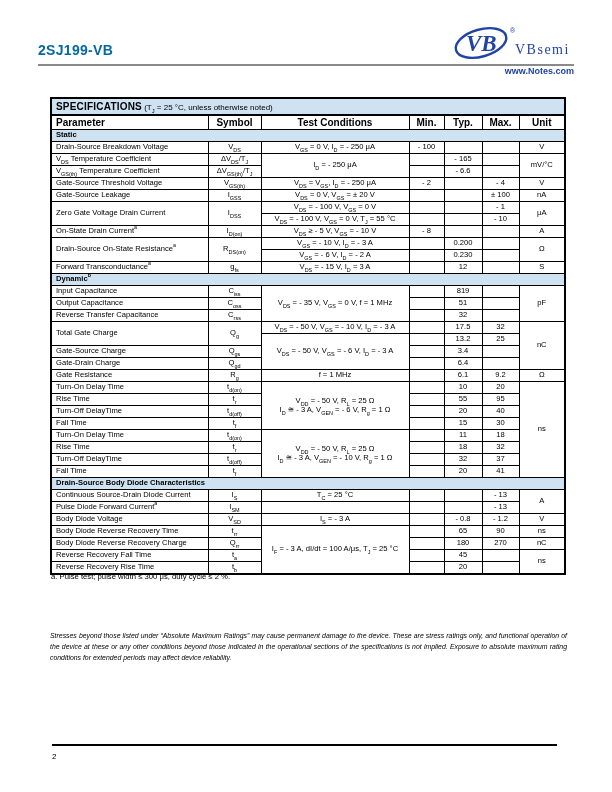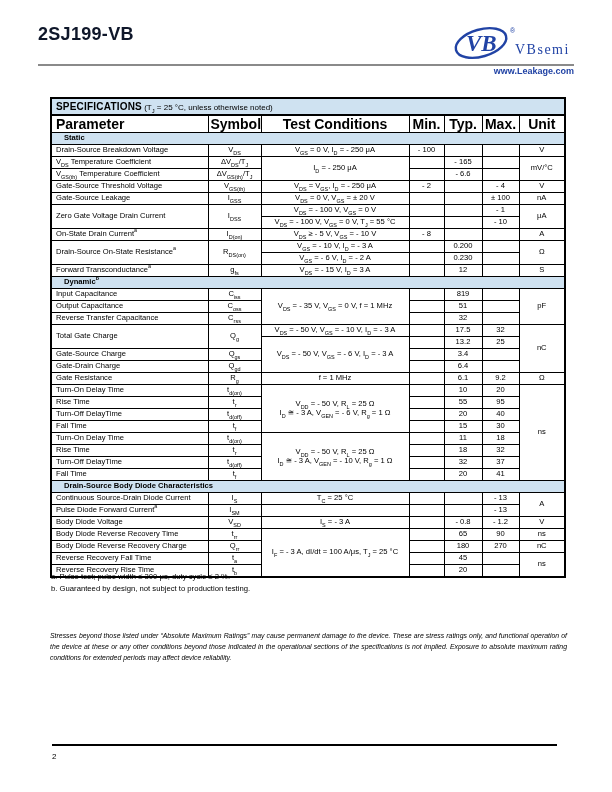--- a/index.html
+++ b/index.html
@@ -1,38 +1,38 @@
 <!DOCTYPE html>
 <html><head>
 <meta charset="utf-8">
 <style>
   html,body{margin:0;padding:0;background:#e8e8e8;}
   .page{position:relative;width:612px;height:792px;margin:0 auto;background:#ffffff;
         font-family:"Liberation Sans",sans-serif;color:#000;overflow:hidden;}
 
   
-  .part{position:absolute;left:38px;top:24px;font-size:18px;font-weight:bold;
-        color:#0f172a;letter-spacing:.3px;}
+  .part{position:absolute;left:38px;top:42px;font-size:14px;font-weight:bold;
+        color:#0369a1;letter-spacing:.3px;}
   .hdr-rule{position:absolute;left:38px;top:64px;width:536px;height:2px;background:#8a8a8a;}
   .logo{position:absolute;right:36px;top:24px;width:125px;height:40px;}
   .site{position:absolute;right:38px;top:66px;font-size:9px;font-weight:bold;
         color:#2143a5;text-decoration:none;cursor:pointer;}
 
   
   table.spec{position:absolute;left:50px;top:97px;width:514px;border-collapse:collapse;
         table-layout:fixed;font-size:7.6px;border:2px solid #000;}
   .spec td,.spec th{border:1px solid #000;padding:0 2px;height:11px;text-align:center;
         vertical-align:middle;line-height:1.15;overflow:hidden;}
   .spec tr.title-row td{background:#cfe2f1;text-align:left;height:15px;font-size:8px;
         padding-left:4px;border-bottom-width:2px;}
   .spec .tb{font-weight:bold;font-size:10px;letter-spacing:.2px;}
-  .spec tr.head-row th{font-weight:bold;height:13px;font-size:14px;}
+  .spec tr.head-row th{font-weight:bold;height:13px;font-size:10px;}
   .spec th.c-param,.spec td.c-param{text-align:left;padding-left:4px;}
   .spec tr.section td{background:#cfe2f1;text-align:left;font-weight:bold;height:11px;
-        padding-left:12px;border-top-width:1.6px;border-bottom-width:1.6px;}
+        padding-left:4px;border-top-width:1.6px;border-bottom-width:1.6px;}
   .spec tr.thick td{border-top-width:1.6px;}
   sub{font-size:.72em;line-height:0;}
   sup{font-size:.7em;line-height:0;}
 
   
   .notes{position:absolute;left:51px;top:571px;font-size:7.7px;line-height:1.5;}
   .disclaimer{position:absolute;left:50px;top:630px;width:517px;font-size:6.9px;
         font-style:italic;line-height:1.6;text-align:justify;}
 
   
@@ -45,21 +45,21 @@
 <div class="page">
 
   <div class="part">2SJ199-VB</div>
   <div class="hdr-rule"></div>
   <svg class="logo" viewBox="0 0 125 40">
     <ellipse cx="30" cy="19" rx="26" ry="13.5" fill="none" stroke="#2143a5" stroke-width="2.4" transform="rotate(-16 30 19)"></ellipse>
     <text x="15" y="27" font-family="Liberation Serif, serif" font-style="italic" font-weight="bold" font-size="23" fill="#2143a5">VB</text>
     <text x="59" y="9" font-size="7" fill="#2143a5">®</text>
     <text x="64" y="30" font-family="Liberation Serif, serif" font-size="14" letter-spacing="1.5" fill="#2143a5">VBsemi</text>
   </svg>
-  <div class="site">www.Leakage.com</div>
+  <div class="site">www.Notes.com</div>
 
   <table class="spec">
     <colgroup>
       <col style="width:157px">
         <col style="width:53px">
         <col style="width:148px">
       <col style="width:35px">
         <col style="width:38px">
         <col style="width:37px">
         <col style="width:46px">
@@ -355,21 +355,20 @@
           <td class="c-sym">t<sub>b</sub></td>
           <td class="c-val"></td>
           <td class="c-val">20</td>
           <td class="c-val"></td>
         </tr>
       </tbody>
   </table>
 
   <div class="notes">
     <div>a. Pulse test; pulse width ≤ 300 μs, duty cycle ≤ 2 %.</div>
-    <div>b. Guaranteed by design, not subject to production testing.</div>
   </div>
 
   <div class="disclaimer">Stresses beyond those listed under “Absolute Maximum Ratings” may cause permanent damage to the device. These are stress ratings only, and functional operation of the device at these or any other conditions beyond those indicated in the operational sections of the specifications is not implied. Exposure to absolute maximum rating conditions for extended periods may affect device reliability.</div>
 
   <div class="foot-rule"></div>
   <div class="page-num">2</div>
 
 </div>
 
 </body></html>

